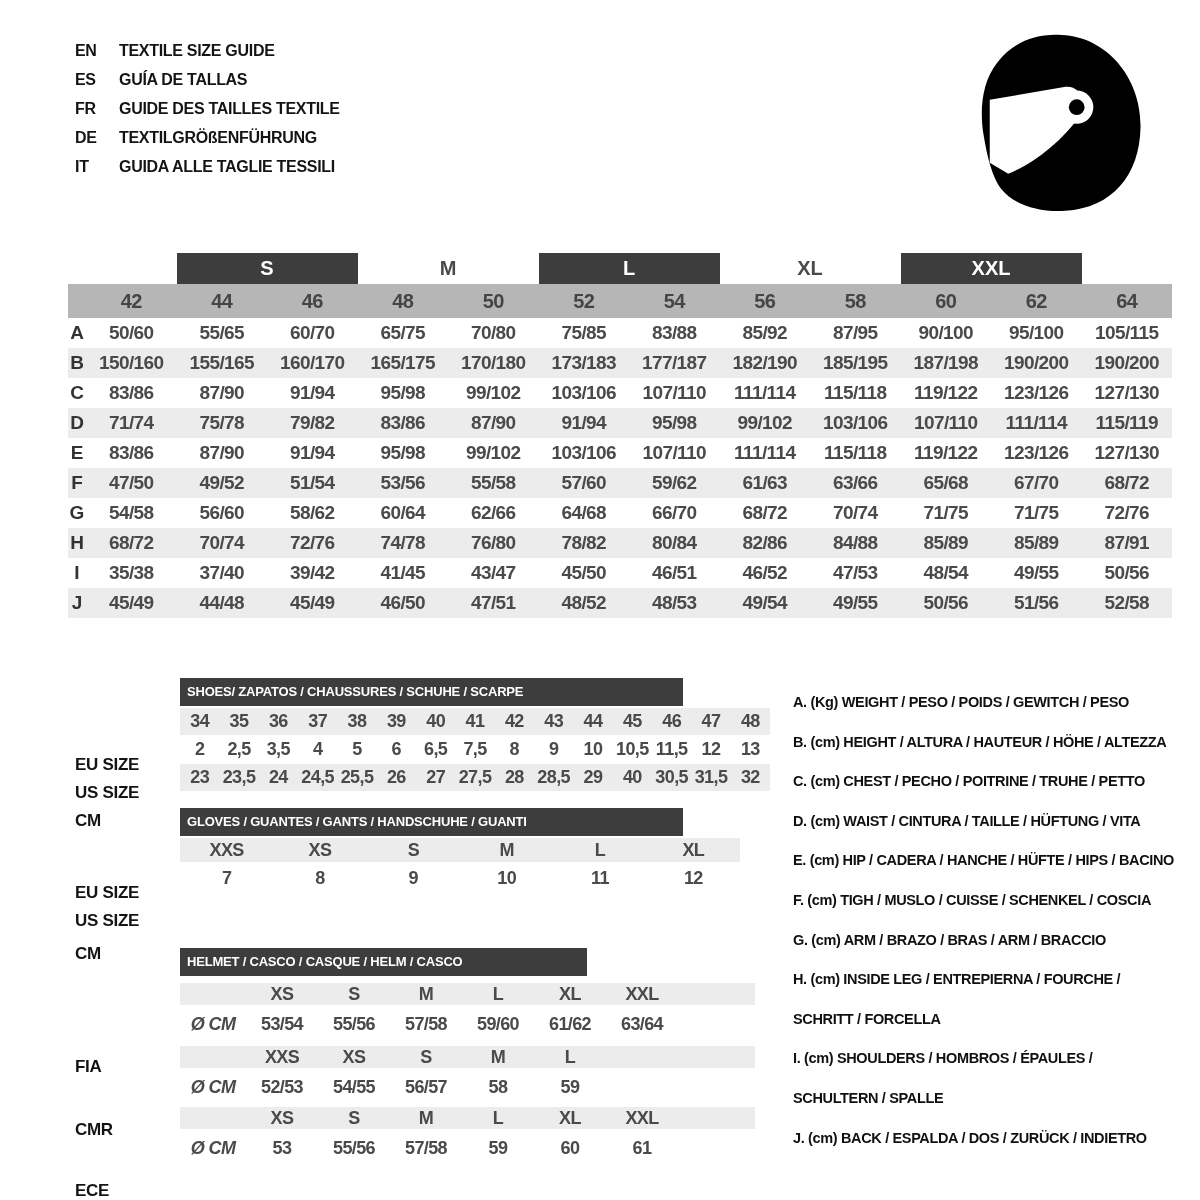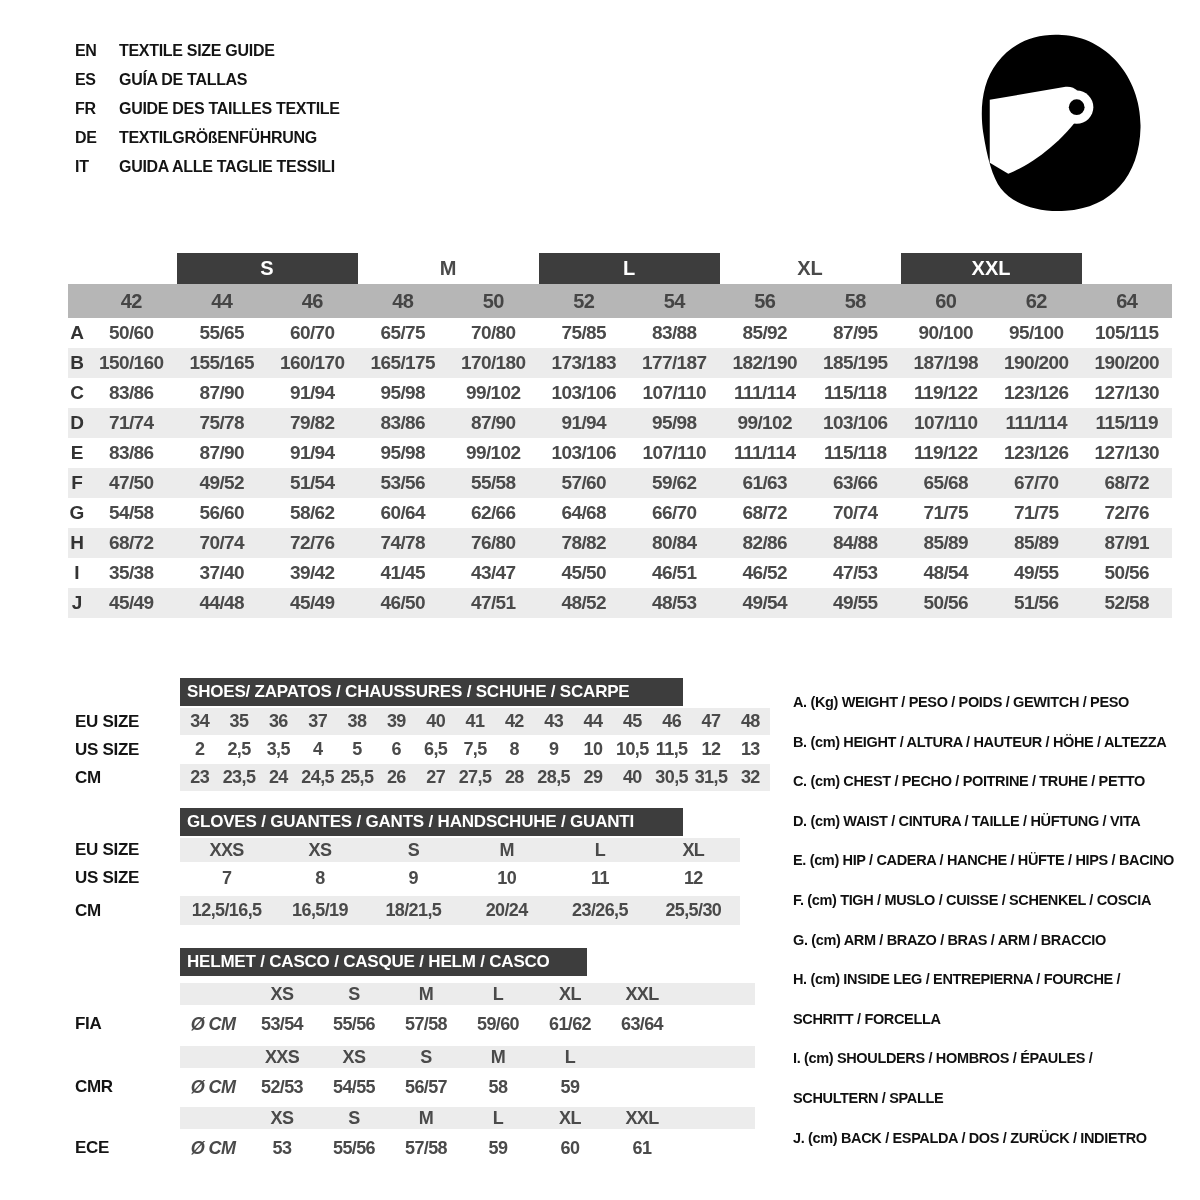--- a/index.html
+++ b/index.html
@@ -26,26 +26,26 @@
   .ccell{display:flex;align-items:center;justify-content:center;
          font-size:20px;font-weight:bold;color:#454545;letter-spacing:-0.5px;}
   .drow{height:30px;}
   .drow.alt{background:#ececec;}
   .letter{display:flex;align-items:center;justify-content:center;
           font-size:19px;font-weight:bold;color:#333;}
   .val{display:flex;align-items:center;justify-content:center;
        font-size:19px;font-weight:bold;color:#4a4a4a;letter-spacing:-0.6px;white-space:nowrap;}
 
   
-  .bar{background:#3d3d3d;color:#fff;font-size:17px;font-weight:bold;
+  .bar{background:#3d3d3d;color:#fff;font-size:13px;font-weight:bold;
        line-height:28px;height:28px;padding-left:7px;letter-spacing:-0.2px;white-space:nowrap;}
 
   
   .side-label{left:75px;font-size:17px;font-weight:bold;color:#141414;
-              display:flex;align-items:center;letter-spacing:-0.3px;}
+              display:flex;align-items:center;letter-spacing:-0.3px;margin-top:43px;}
 
   
   .strip{display:grid;align-items:center;}
   .gray{background:#ececec;}
   .s15{grid-template-columns:repeat(15,1fr);}
   .s6{grid-template-columns:repeat(6,1fr);}
   .strip .val{font-size:18px;}
 
   .hrow{display:grid;grid-template-columns:66px repeat(6,72px) 1fr;align-items:center;}
   .hrow .val{font-size:18px;}
@@ -337,28 +337,20 @@
   <div class="abs side-label" style="top:862px;height:32px;">US SIZE</div>
   <div class="abs strip s6" id="glovesUs" style="left:180px;top:862px;width:560px;height:32px;">
       <div class="val">7</div>
       <div class="val">8</div>
       <div class="val">9</div>
       <div class="val">10</div>
       <div class="val">11</div>
       <div class="val">12</div>
     </div>
   <div class="abs side-label" style="top:896px;height:29px;">CM</div>
-  <div class="abs strip s6 gray" id="glovesCm" style="left:180px;top:896px;width:560px;height:29px;">
-      <div class="val">12,5/16,5</div>
-      <div class="val">16,5/19</div>
-      <div class="val">18/21,5</div>
-      <div class="val">20/24</div>
-      <div class="val">23/26,5</div>
-      <div class="val">25,5/30</div>
-    </div>
 
   <div class="abs bar" style="left:180px;top:948px;width:400px;">HELMET / CASCO / CASQUE / HELM / CASCO</div>
   <div id="helmetGroups">
       <div class="hrow gray abs" style="left: 180px; top: 983px; width: 575px; height: 22px;">
         <div class="val"></div>
         <div class="val">XS</div>
         <div class="val">S</div>
         <div class="val">M</div>
         <div class="val">L</div>
         <div class="val">XL</div>

